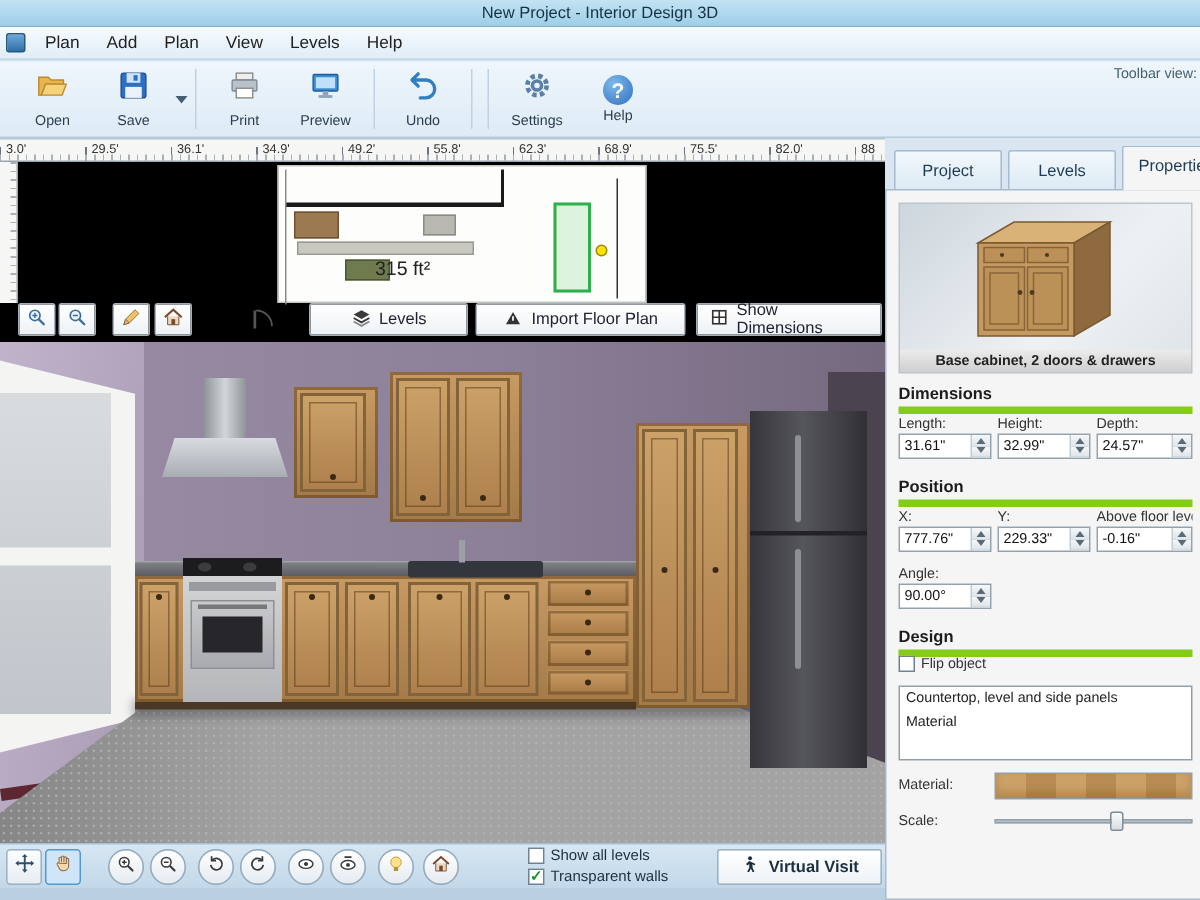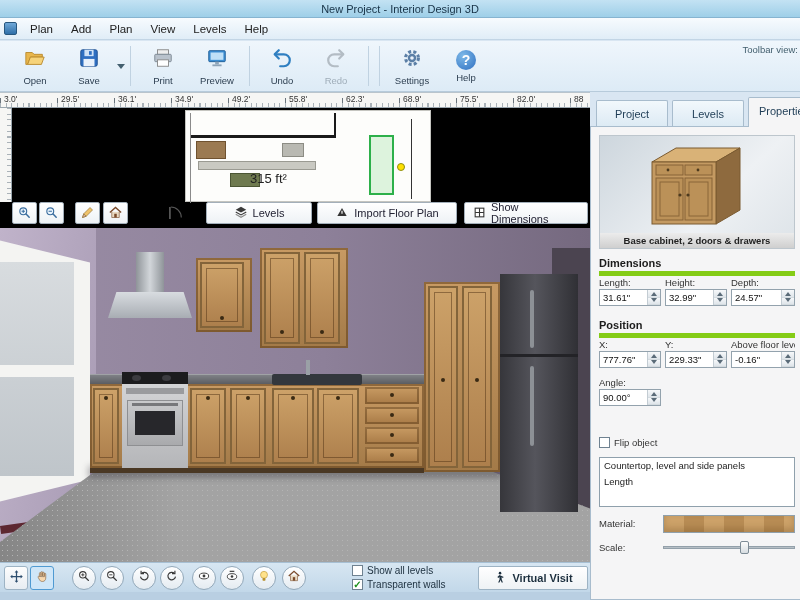--- a/index.html
+++ b/index.html
@@ -142,29 +142,20 @@
       <span class="tlabel">Preview</span>
     </div>
     <div class="tsep"></div>
     <div class="tbtn">
       <span><svg width="22" height="22" viewBox="0 0 24 24">
             <path d="M8.5 3.5 4 8l4.5 4.5" fill="none" stroke="#2f7fc1" stroke-width="2.4" stroke-linecap="round" stroke-linejoin="round"></path>
             <path d="M4.5 8H14a6.5 6.5 0 0 1 0 13h-4" fill="none" stroke="#2f7fc1" stroke-width="2.4" stroke-linecap="round"></path>
           </svg></span>
       <span class="tlabel">Undo</span>
     </div>
-    <div class="tbtn">
-      <span><svg width="22" height="22" viewBox="0 0 24 24">
-            <g transform="scale(-1,1) translate(-24,0)">
-              <path d="M8.5 3.5 4 8l4.5 4.5" fill="none" stroke="#b3bcc4" stroke-width="2.4" stroke-linecap="round" stroke-linejoin="round"></path>
-              <path d="M4.5 8H14a6.5 6.5 0 0 1 0 13h-4" fill="none" stroke="#b3bcc4" stroke-width="2.4" stroke-linecap="round"></path>
-            </g>
-          </svg></span>
-      <span class="tlabel muted">Redo</span>
-    </div>
     <div class="tsep"></div>
     <div class="tsep"></div>
     <div class="tbtn">
       <span><svg width="22" height="22" viewBox="0 0 24 24">
             <circle cx="12" cy="12" r="7" fill="none" stroke="#5b7fa6" stroke-width="3.4" stroke-dasharray="3.2 2.4"></circle>
             <circle cx="12" cy="12" r="4.6" fill="#5b7fa6"></circle>
             <circle cx="12" cy="12" r="2" fill="#eaf2fa"></circle>
           </svg></span>
       <span class="tlabel">Settings</span>
     </div>
@@ -513,27 +504,28 @@
     </div>
     <span class="flabel" style="left:8px;top:250px">Angle:</span>
     <div class="spin" style="left:8px;top:262px">
       <span class="spin-val">90.00°</span>
       <span class="spin-btns">
           <i class="up"></i>
           <i class="dn"></i>
         </span>
     </div>
 
+    <div class="sect" style="top:292px">Design</div>
     <div class="cbrow" style="left:8px;top:310px;color:#333;font-size:9.5px">
       <span class="cb"></span>
       <span>Flip object</span>
     </div>
     <div id="dlist">
       <div class="li">Countertop, level and side panels</div>
-      <div class="li">Length</div>
+      <div class="li">Material</div>
     </div>
     <span class="flabel" style="left:8px;top:391px">Material:</span>
     <div id="matswatch"></div>
     <span class="flabel" style="left:8px;top:415px">Scale:</span>
     <div id="slider">
       <div class="track"></div>
       <div class="thumb"></div>
     </div>
   </div>
 

